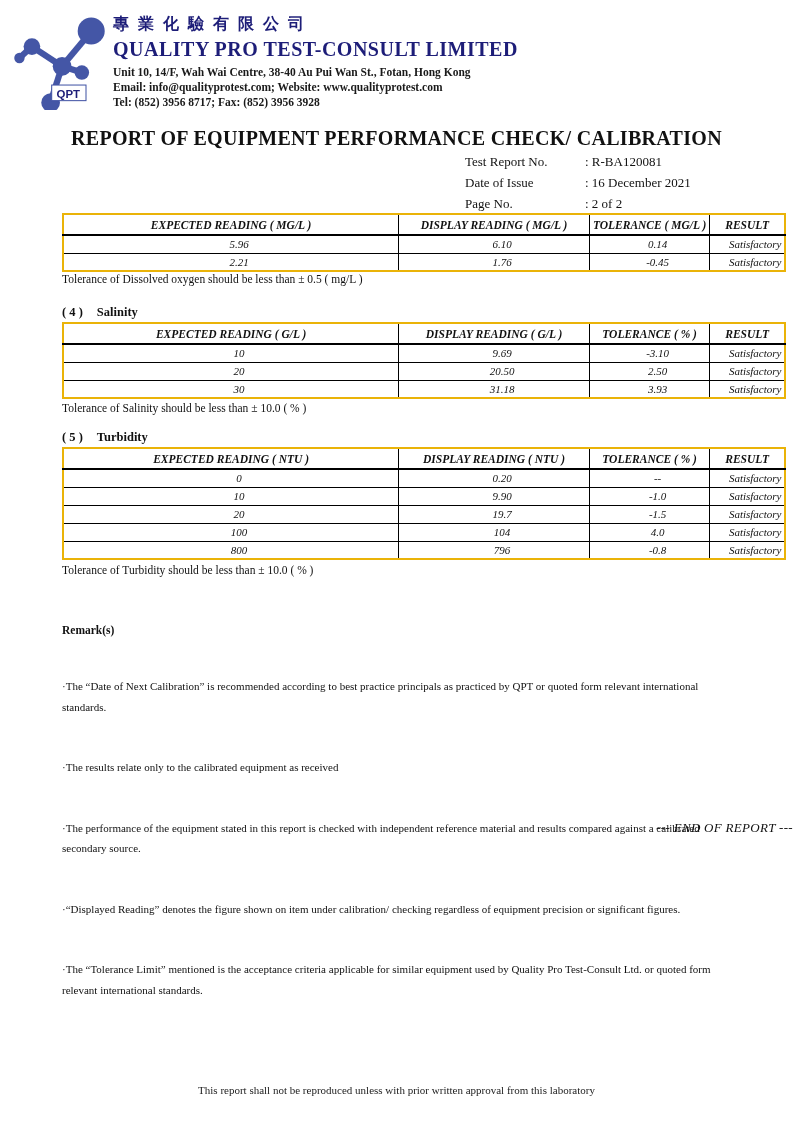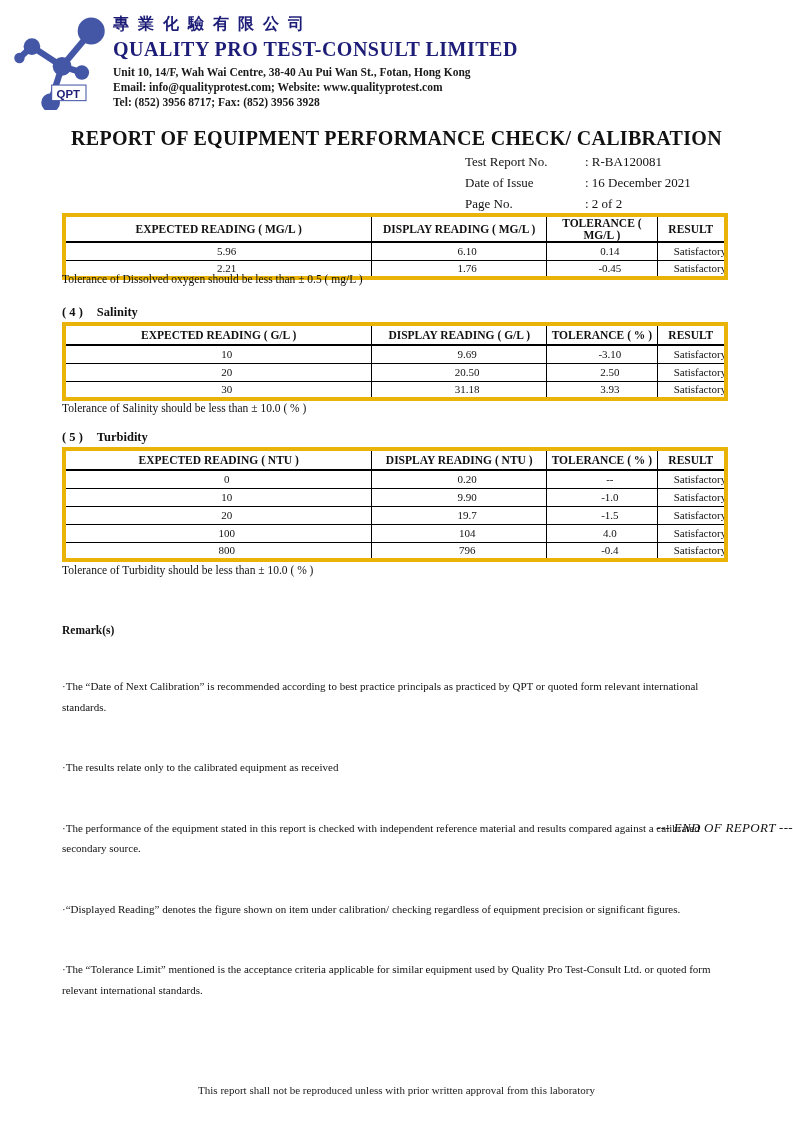--- a/index.html
+++ b/index.html
@@ -37,23 +37,24 @@
     text-align: center; font-size: 20px; font-weight: bold;
     letter-spacing: 0.3px;
   }
   .report-info { position: absolute; left: 465px; top: 151px; font-size: 13px; }
   .report-info-row { line-height: 21px; white-space: nowrap; }
   .report-info-label { display: inline-block; width: 120px; font-weight: normal; }
   .report-info-value { font-weight: normal; }
 
   
   .data-table {
-    position: absolute; left: 62px; width: 666px;
+    position: absolute; left: 62px; width: 724px;
     border-collapse: collapse; table-layout: fixed;
-    border: 4px solid #eab308;
+    border: 2px solid #eab308;
+    font-style: italic;
   }
   .data-table th, .data-table td {
     border: 1px solid #000; text-align: center; overflow: hidden;
   }
   .data-table th {
     height: 21px; font-size: 11.5px; font-weight: bold;
     border-bottom: 2px solid #000;
   }
   .data-table td { height: 18px; font-size: 11px; font-weight: normal; padding-left: 16px; }
   .col-expected { width: 46.5%; }
@@ -246,21 +247,21 @@
         </tr>
         <tr>
           <td>100</td>
           <td>104</td>
           <td>4.0</td>
           <td>Satisfactory</td>
         </tr>
         <tr>
           <td>800</td>
           <td>796</td>
-          <td>-0.4</td>
+          <td>-0.8</td>
           <td>Satisfactory</td>
         </tr>
       </tbody>
   </table>
   <div class="table-note" style="top:564px">Tolerance of Turbidity should be less than ± 10.0 ( % )</div>
 
   <div class="remarks">
     <div class="remarks-heading">Remark(s)</div>
     <div>
         <div class="remark-line">·The “Date of Next Calibration” is recommended according to best practice principals as practiced by QPT or quoted form relevant international standards.</div>

